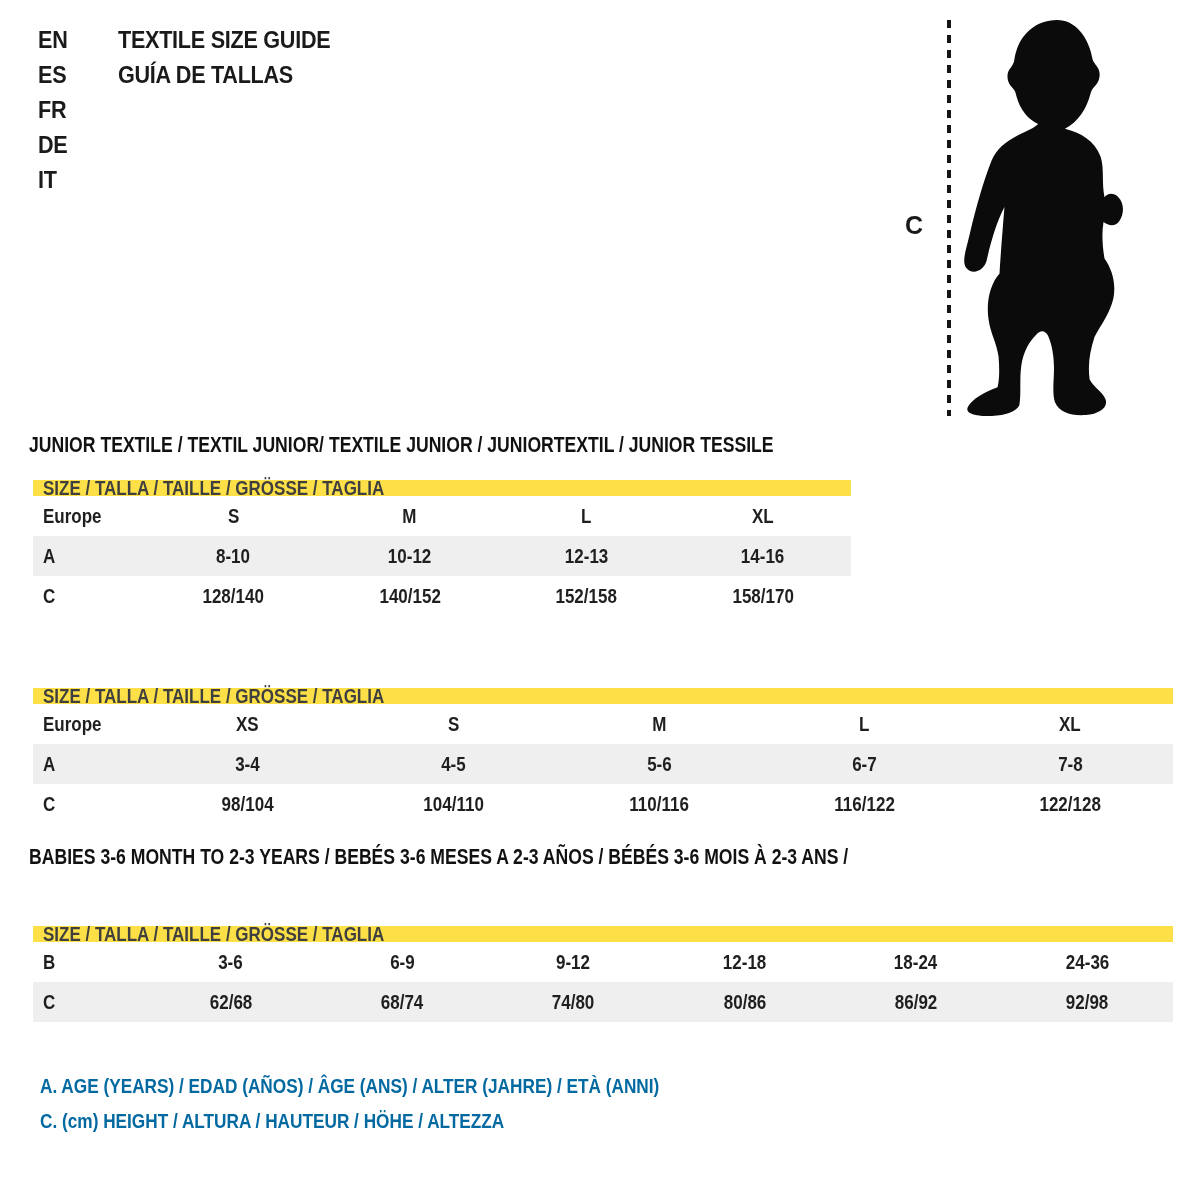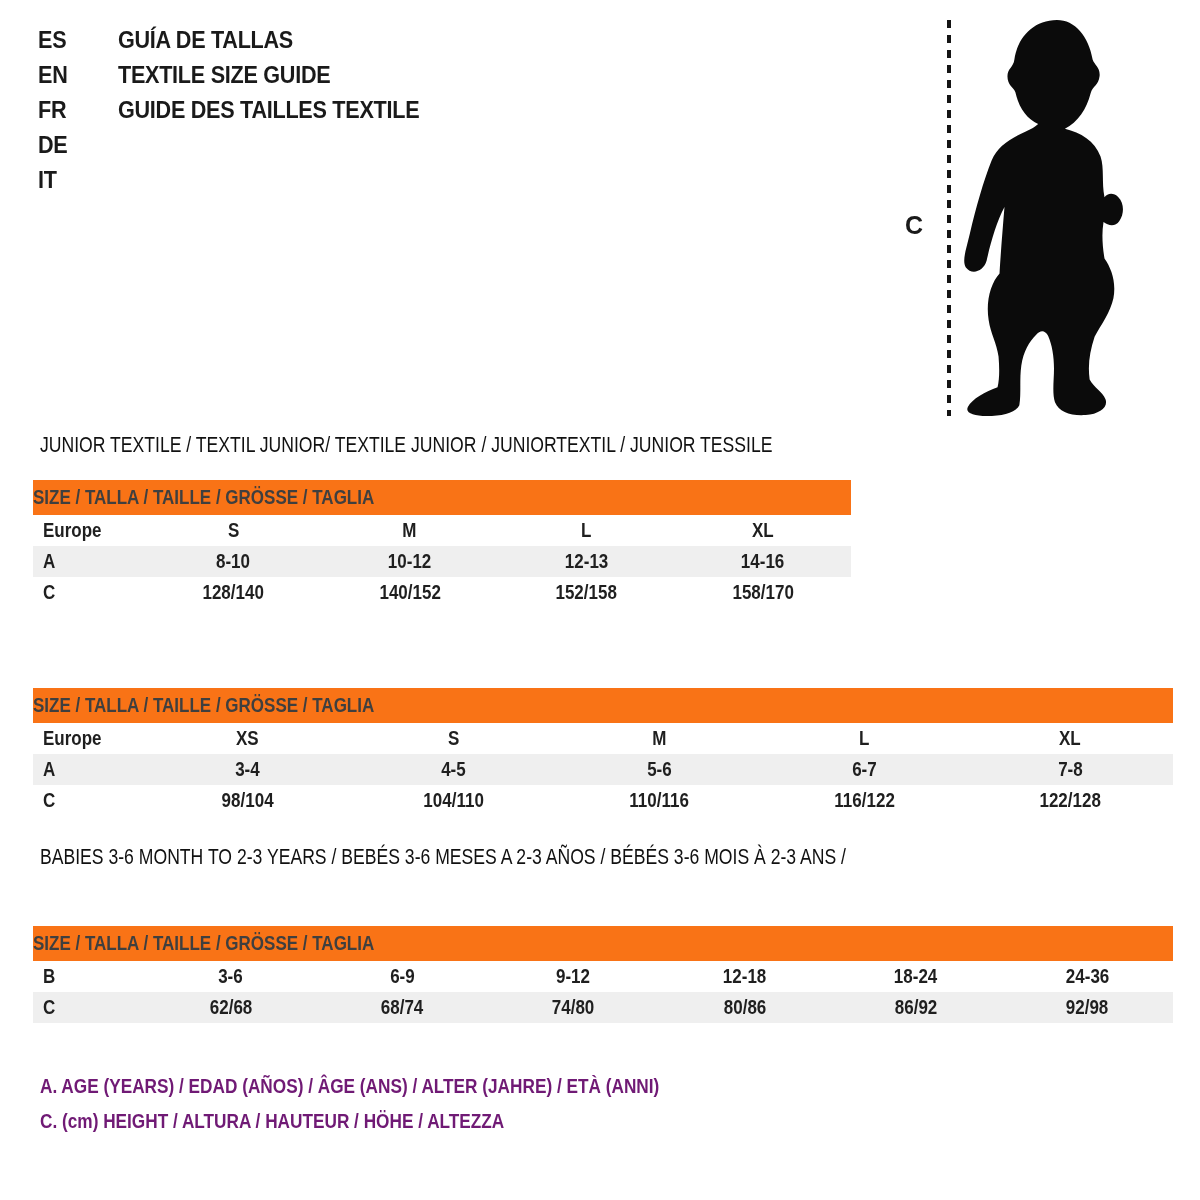--- a/index.html
+++ b/index.html
@@ -19,63 +19,62 @@
 
   
   .measure-line{
     position:absolute;left:947px;top:20px;width:4px;height:396px;
     background:repeating-linear-gradient(to bottom,#141414 0 8px,transparent 8px 15px);
   }
   .measure-label{position:absolute;left:905px;top:211px;font-weight:700;font-size:25px;}
   .silhouette{position:absolute;left:958px;top:12px;width:192px;height:406px;}
 
   
-  .section-title{position:absolute;left:40px;font-weight:400;font-size:22px;color:#111;}
+  .section-title{position:absolute;left:29px;font-weight:700;font-size:22px;color:#111;}
   .section-title .cond{transform:scaleX(0.8);}
   .title-sub{font-size:13px;position:relative;top:5px;}
 
   .size-table{position:absolute;left:33px;}
   .size-bar{
-    height:35px;background:#f97316;display:flex;align-items:center;
+    height:16px;background:#fde047;display:flex;align-items:center;padding-left:10px;
     font-weight:700;font-size:20px;color:#3f3f3f;
   }
   .size-bar .cond{transform:scaleX(0.85);}
-  .t-row{display:grid;height:31px;align-items:center;font-weight:700;font-size:20px;color:#1f1f1f;}
+  .t-row{display:grid;height:40px;align-items:center;font-weight:700;font-size:20px;color:#1f1f1f;}
   .t-row.alt{background:#efefef;}
   .t-row .cell{text-align:center;}
   .t-row .cell.label{text-align:left;padding-left:10px;}
   .cell .cond{transform:scaleX(0.85);}
   .cols-5{grid-template-columns:112px repeat(4,1fr);}
   .cols-6{grid-template-columns:112px repeat(5,1fr);}
   .cols-7{grid-template-columns:112px repeat(6,1fr);}
   .w-junior{width:818px;}
   .w-wide{width:1140px;}
 
   
   .legend{position:absolute;left:40px;top:1068px;}
-  .legend-line{height:35px;display:flex;align-items:center;font-weight:700;font-size:21px;color:#701a75;}
+  .legend-line{height:35px;display:flex;align-items:center;font-weight:700;font-size:21px;color:#0369a1;}
   .legend-line .cond{transform:scaleX(0.82);}
 </style>
 </head>
 <body>
 
 <div class="page">
 
   <div class="langs">
     <div class="lang-row">
+      <div class="lang-code"><span class="cond">EN</span></div>
+      <div class="lang-label"><span class="cond">TEXTILE SIZE GUIDE</span></div>
+    </div>
+    <div class="lang-row">
       <div class="lang-code"><span class="cond">ES</span></div>
       <div class="lang-label"><span class="cond">GUÍA DE TALLAS</span></div>
     </div>
     <div class="lang-row">
-      <div class="lang-code"><span class="cond">EN</span></div>
-      <div class="lang-label"><span class="cond">TEXTILE SIZE GUIDE</span></div>
-    </div>
-    <div class="lang-row">
       <div class="lang-code"><span class="cond">FR</span></div>
-      <div class="lang-label"><span class="cond">GUIDE DES TAILLES TEXTILE</span></div>
     </div>
     <div class="lang-row">
       <div class="lang-code"><span class="cond">DE</span></div>
     </div>
     <div class="lang-row">
       <div class="lang-code"><span class="cond">IT</span></div>
     </div>
   </div>
 
   <div class="measure-line"></div>

